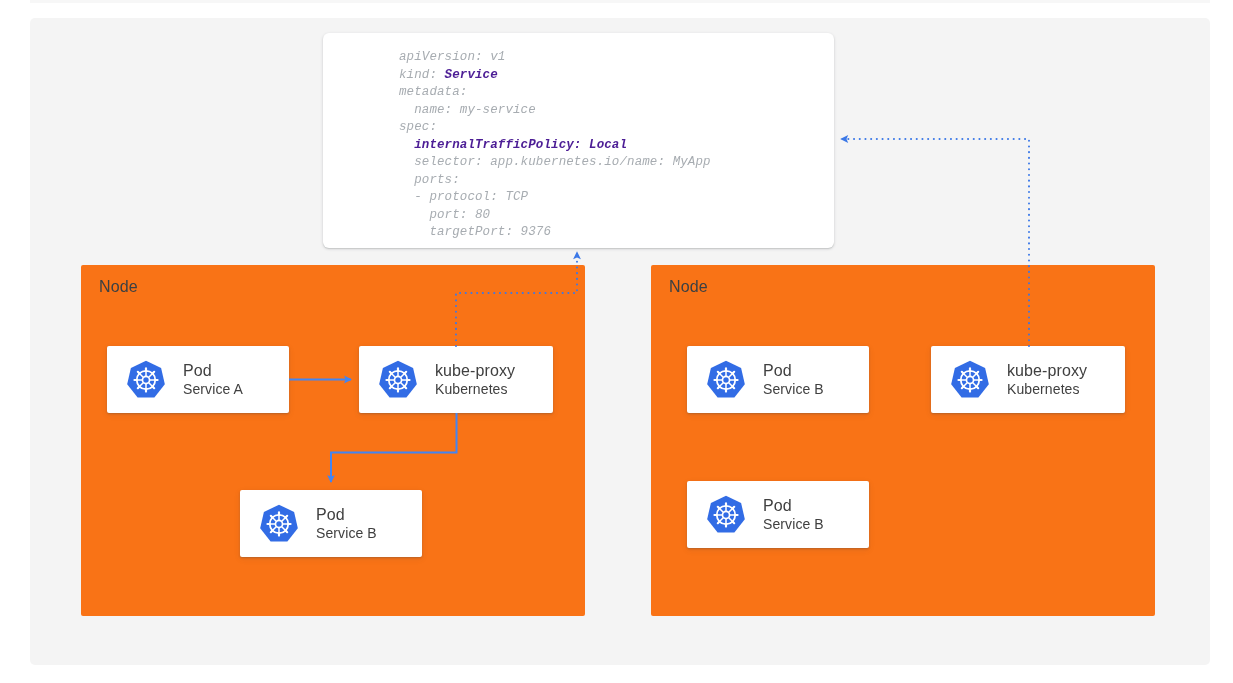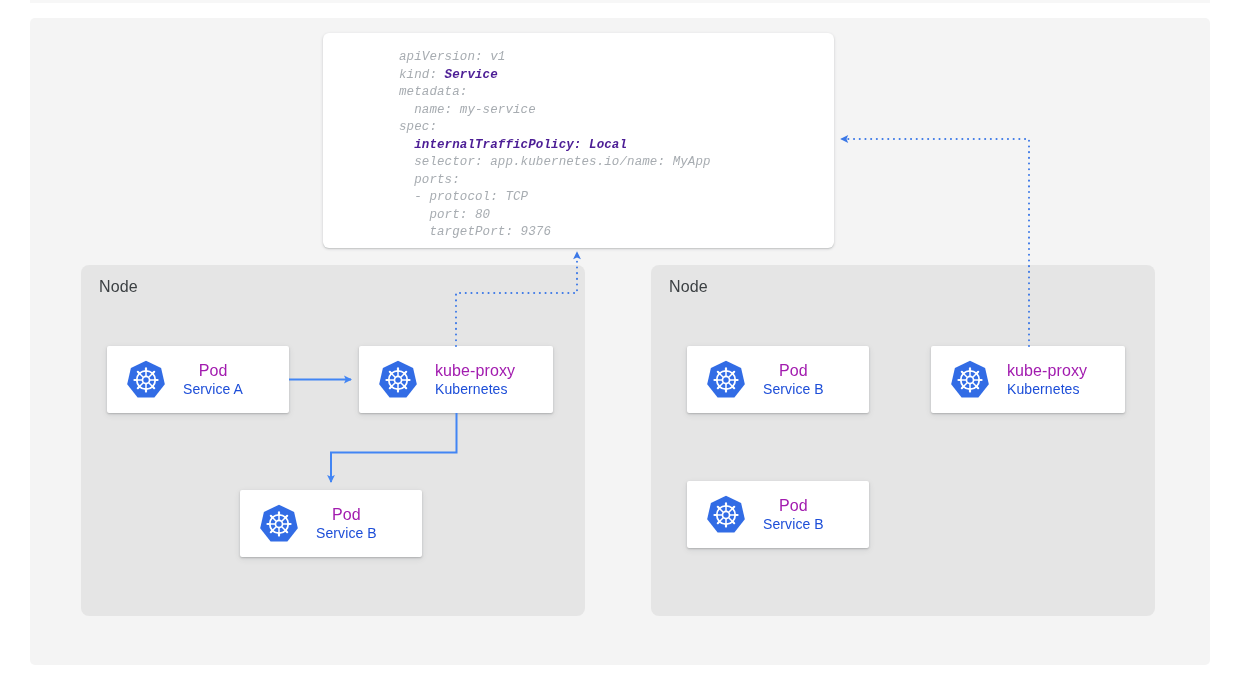--- a/index.html
+++ b/index.html
@@ -70,22 +70,22 @@
   .yaml-line { display: block; height: 17.55px; }
   .yaml-line b {
     font-weight: bold;
     font-style: italic;
     color: #4c1d95;
   }
 
   
   .node {
     position: absolute;
-    background: #e5e5e5;
-    border-radius: 8px;
+    background: #f97316;
+    border-radius: 2px;
   }
   #node-left  { left: 81px;  top: 265px; width: 504px; height: 351px; }
   #node-right { left: 651px; top: 265px; width: 504px; height: 351px; }
   .node-label {
     position: absolute;
     left: 18px;
     top: 13px;
     font-size: 16px;
     color: #3c4043;
     letter-spacing: 0.1px;
@@ -112,28 +112,27 @@
   .card .card-text {
     position: absolute;
     left: 76px;
     top: 50%;
     transform: translateY(-50%);
     line-height: 1.28;
   }
   .card .card-title {
     display: block;
     font-size: 16px;
-    color: #a21caf;
+    color: #404040;
     letter-spacing: 0.1px;
-    text-align: center;
   }
   .card .card-sub {
     display: block;
     font-size: 14px;
-    color: #1d4ed8;
+    color: #404040;
     letter-spacing: 0.1px;
   }
 
   #card-pod-a       { left: 107px; top: 346px; width: 182px; height: 67px; }
   #card-kubeproxy-l { left: 359px; top: 346px; width: 194px; height: 67px; }
   #card-pod-b-left  { left: 240px; top: 490px; width: 182px; height: 67px; }
   #card-pod-b1      { left: 687px; top: 346px; width: 182px; height: 67px; }
   #card-kubeproxy-r { left: 931px; top: 346px; width: 194px; height: 67px; }
   #card-pod-b2      { left: 687px; top: 481px; width: 182px; height: 67px; }
 

